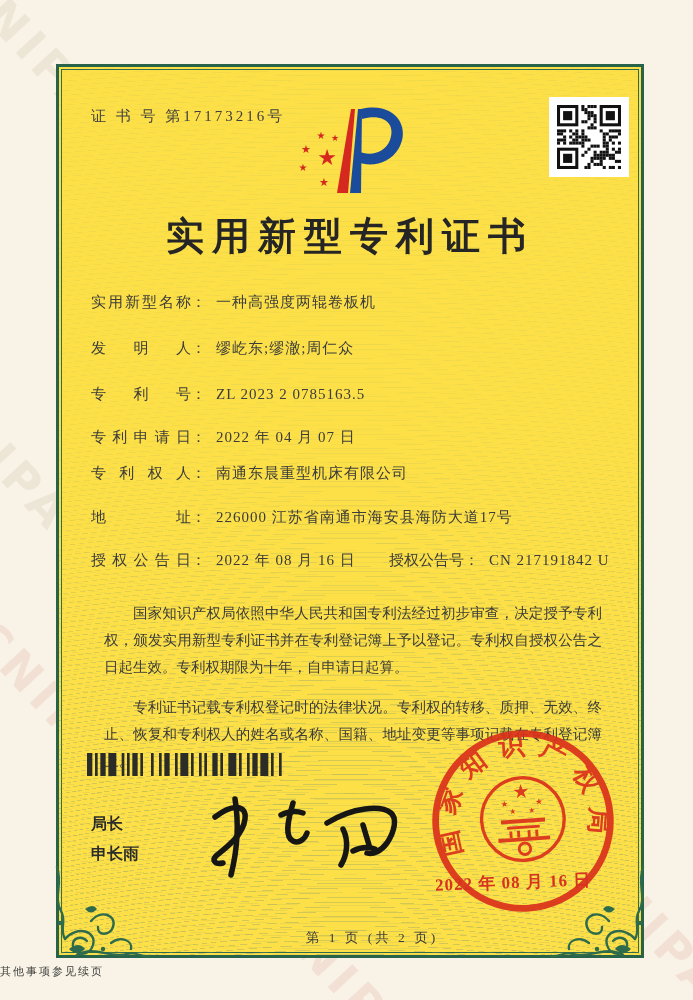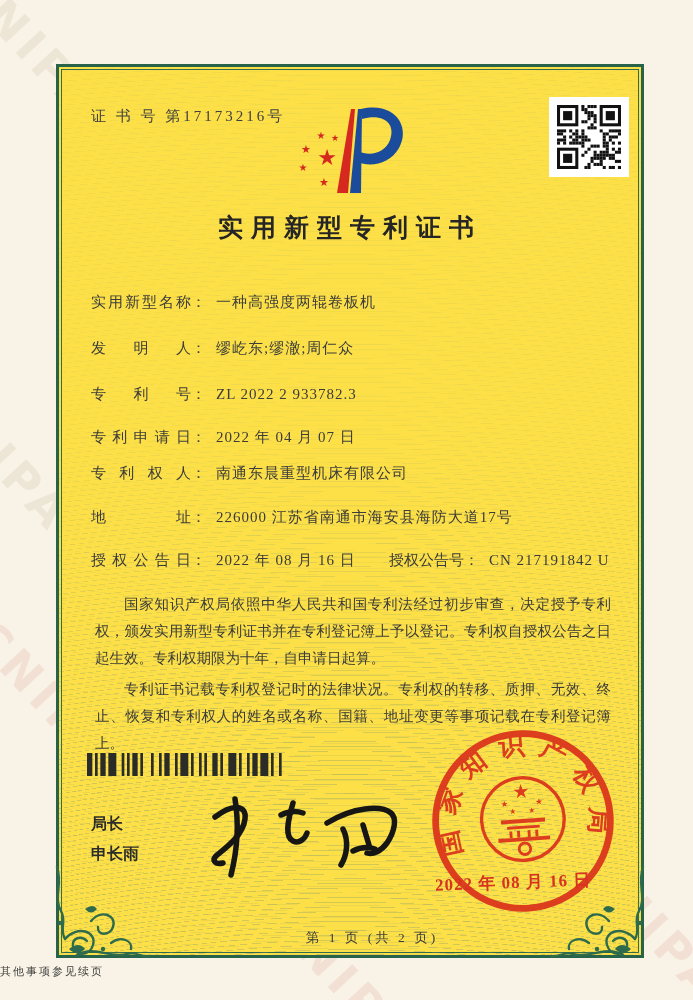--- a/index.html
+++ b/index.html
@@ -18,29 +18,29 @@
     -webkit-mask-image:linear-gradient(to bottom, rgba(0,0,0,.25) 0%, rgba(0,0,0,.25) 40%, rgba(0,0,0,.7) 62%, #000 78%);
     mask-image:linear-gradient(to bottom, rgba(0,0,0,.25) 0%, rgba(0,0,0,.25) 40%, rgba(0,0,0,.7) 62%, #000 78%);
     pointer-events:none;}
   .corner{position:absolute;width:100px;height:100px;}
   .corner.bl{left:-8px;bottom:-10px;}
   .corner.br{right:-8px;bottom:-10px;transform:scaleX(-1);}
   
   .cert-no{position:absolute;left:32px;top:40px;font-size:15px;letter-spacing:3px;color:#40403e;}
   .logo{position:absolute;left:232px;top:34px;width:130px;height:98px;}
   .qr-box{position:absolute;right:12px;top:30px;width:80px;height:80px;background:#fff;display:flex;align-items:center;justify-content:center;}
-  .title{position:absolute;left:0;right:0;top:144px;text-align:center;font-size:25px;font-weight:bold;letter-spacing:8px;color:#252525;}
+  .title{position:absolute;left:0;right:0;top:144px;text-align:center;font-size:38px;font-weight:bold;letter-spacing:8px;color:#252525;}
   
   .frow{position:absolute;left:32px;font-size:15px;color:#3c3c3a;white-space:nowrap;}
   .flabel{display:inline-block;width:100px;text-align:justify;text-align-last:justify;}
   .fvalue{margin-left:10px;letter-spacing:1px;}
   .frow2{position:absolute;left:286px;font-size:15px;color:#3c3c3a;white-space:nowrap;padding-left:44px;}
   
   .body-text{position:absolute;left:32px;top:520px;width:524px;font-size:14.5px;line-height:27px;color:#3b3b38;text-align:justify;}
-  .body-text p{margin:4px;text-indent:2em;}
+  .body-text p{margin:13px;text-indent:2em;}
   
   .barcode{position:absolute;left:28px;top:686px;width:200px;height:23px;}
   
   .sig-title{position:absolute;left:32px;top:747px;font-size:16px;font-weight:600;font-family:"Liberation Sans","DejaVu Sans",sans-serif;color:#2c2c2a;}
   .sig-name{position:absolute;left:32px;top:777px;font-size:16px;font-weight:600;font-family:"Liberation Sans","DejaVu Sans",sans-serif;color:#2c2c2a;}
   .signature{position:absolute;left:118px;top:722px;width:230px;height:100px;}
   
   .seal{position:absolute;left:368px;top:658px;width:192px;height:192px;transform:rotate(-4deg);}
   .seal-date{position:absolute;left:376px;top:804px;font-size:17px;font-weight:bold;color:#d63420;letter-spacing:1px;transform:rotate(-2deg);white-space:nowrap;}
   
@@ -244,21 +244,21 @@
 
     <div class="title">实用新型专利证书</div>
 
     <div class="frow" style="top:226px">
       <span class="flabel">实用新型名称</span><span>：</span><span class="fvalue">一种高强度两辊卷板机</span>
     </div>
     <div class="frow" style="top:272px">
       <span class="flabel">发明人</span><span>：</span><span class="fvalue">缪屹东;缪澈;周仁众</span>
     </div>
     <div class="frow" style="top:318px">
-      <span class="flabel">专利号</span><span>：</span><span class="fvalue">ZL 2022 2 933782.3</span>
+      <span class="flabel">专利号</span><span>：</span><span class="fvalue">ZL 2023 2 0785163.5</span>
     </div>
     <div class="frow" style="top:361px">
       <span class="flabel">专利申请日</span><span>：</span><span class="fvalue">2022 年 04 月 07 日</span>
     </div>
     <div class="frow" style="top:397px">
       <span class="flabel">专利权人</span><span>：</span><span class="fvalue">南通东晨重型机床有限公司</span>
     </div>
     <div class="frow" style="top:441px">
       <span class="flabel">地址</span><span>：</span><span class="fvalue">226000 江苏省南通市海安县海防大道17号</span>
     </div>

